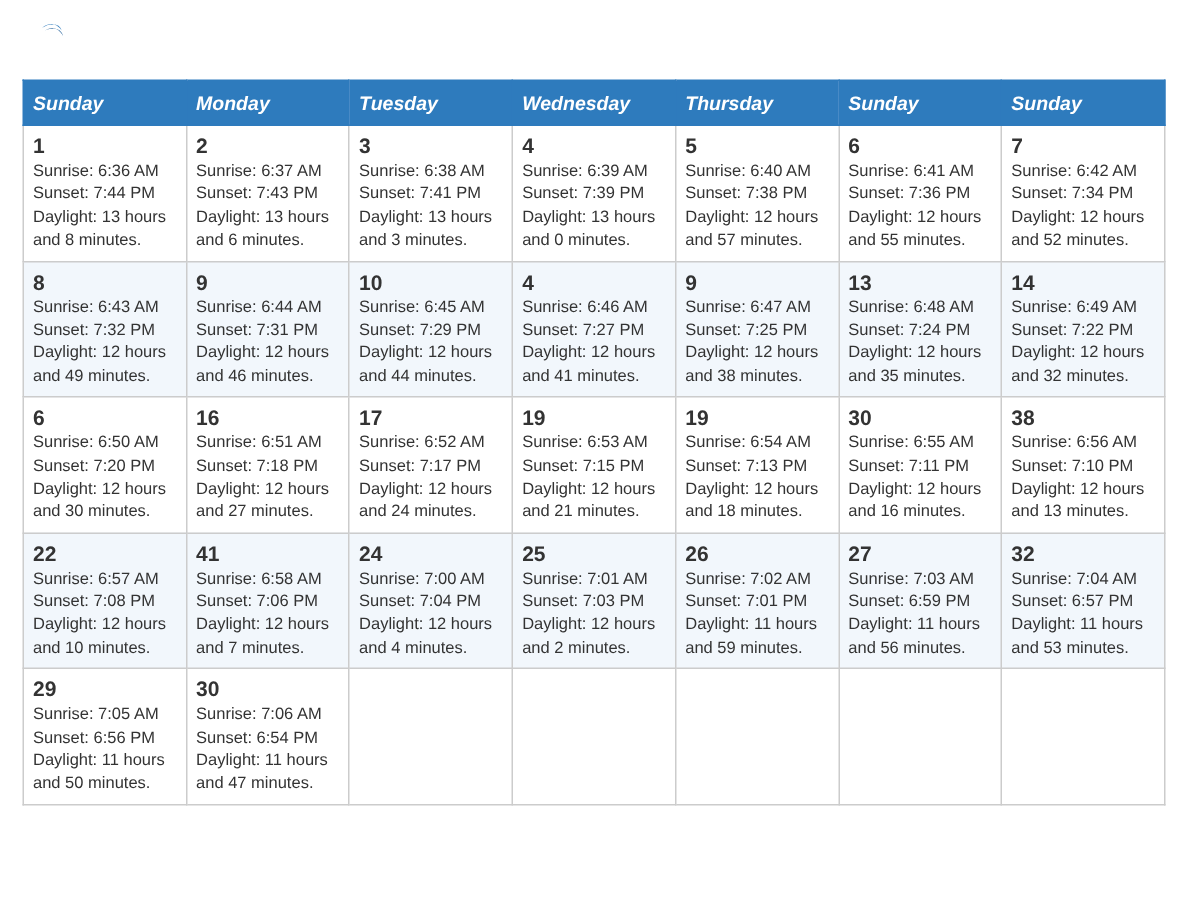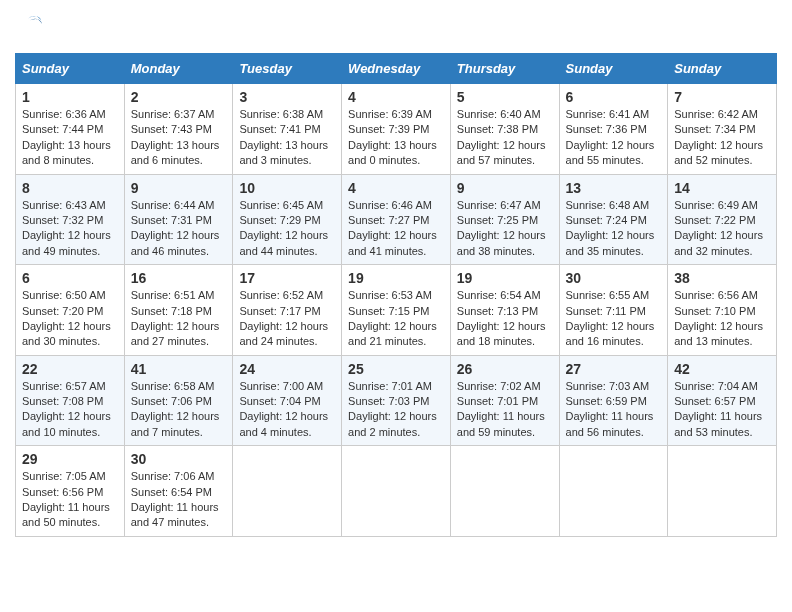--- a/index.html
+++ b/index.html
@@ -228,21 +228,21 @@
         </td>
         <td>
           <span class="day-num">26</span>
           <div class="day-detail">Sunrise: 7:02 AM<br>Sunset: 7:01 PM<br>Daylight: 11 hours and 59 minutes.</div>
         </td>
         <td>
           <span class="day-num">27</span>
           <div class="day-detail">Sunrise: 7:03 AM<br>Sunset: 6:59 PM<br>Daylight: 11 hours and 56 minutes.</div>
         </td>
         <td>
-          <span class="day-num">42</span>
+          <span class="day-num">32</span>
           <div class="day-detail">Sunrise: 7:04 AM<br>Sunset: 6:57 PM<br>Daylight: 11 hours and 53 minutes.</div>
         </td>
       </tr>
       <tr>
         <td>
           <span class="day-num">29</span>
           <div class="day-detail">Sunrise: 7:05 AM<br>Sunset: 6:56 PM<br>Daylight: 11 hours and 50 minutes.</div>
         </td>
         <td>
           <span class="day-num">30</span>

